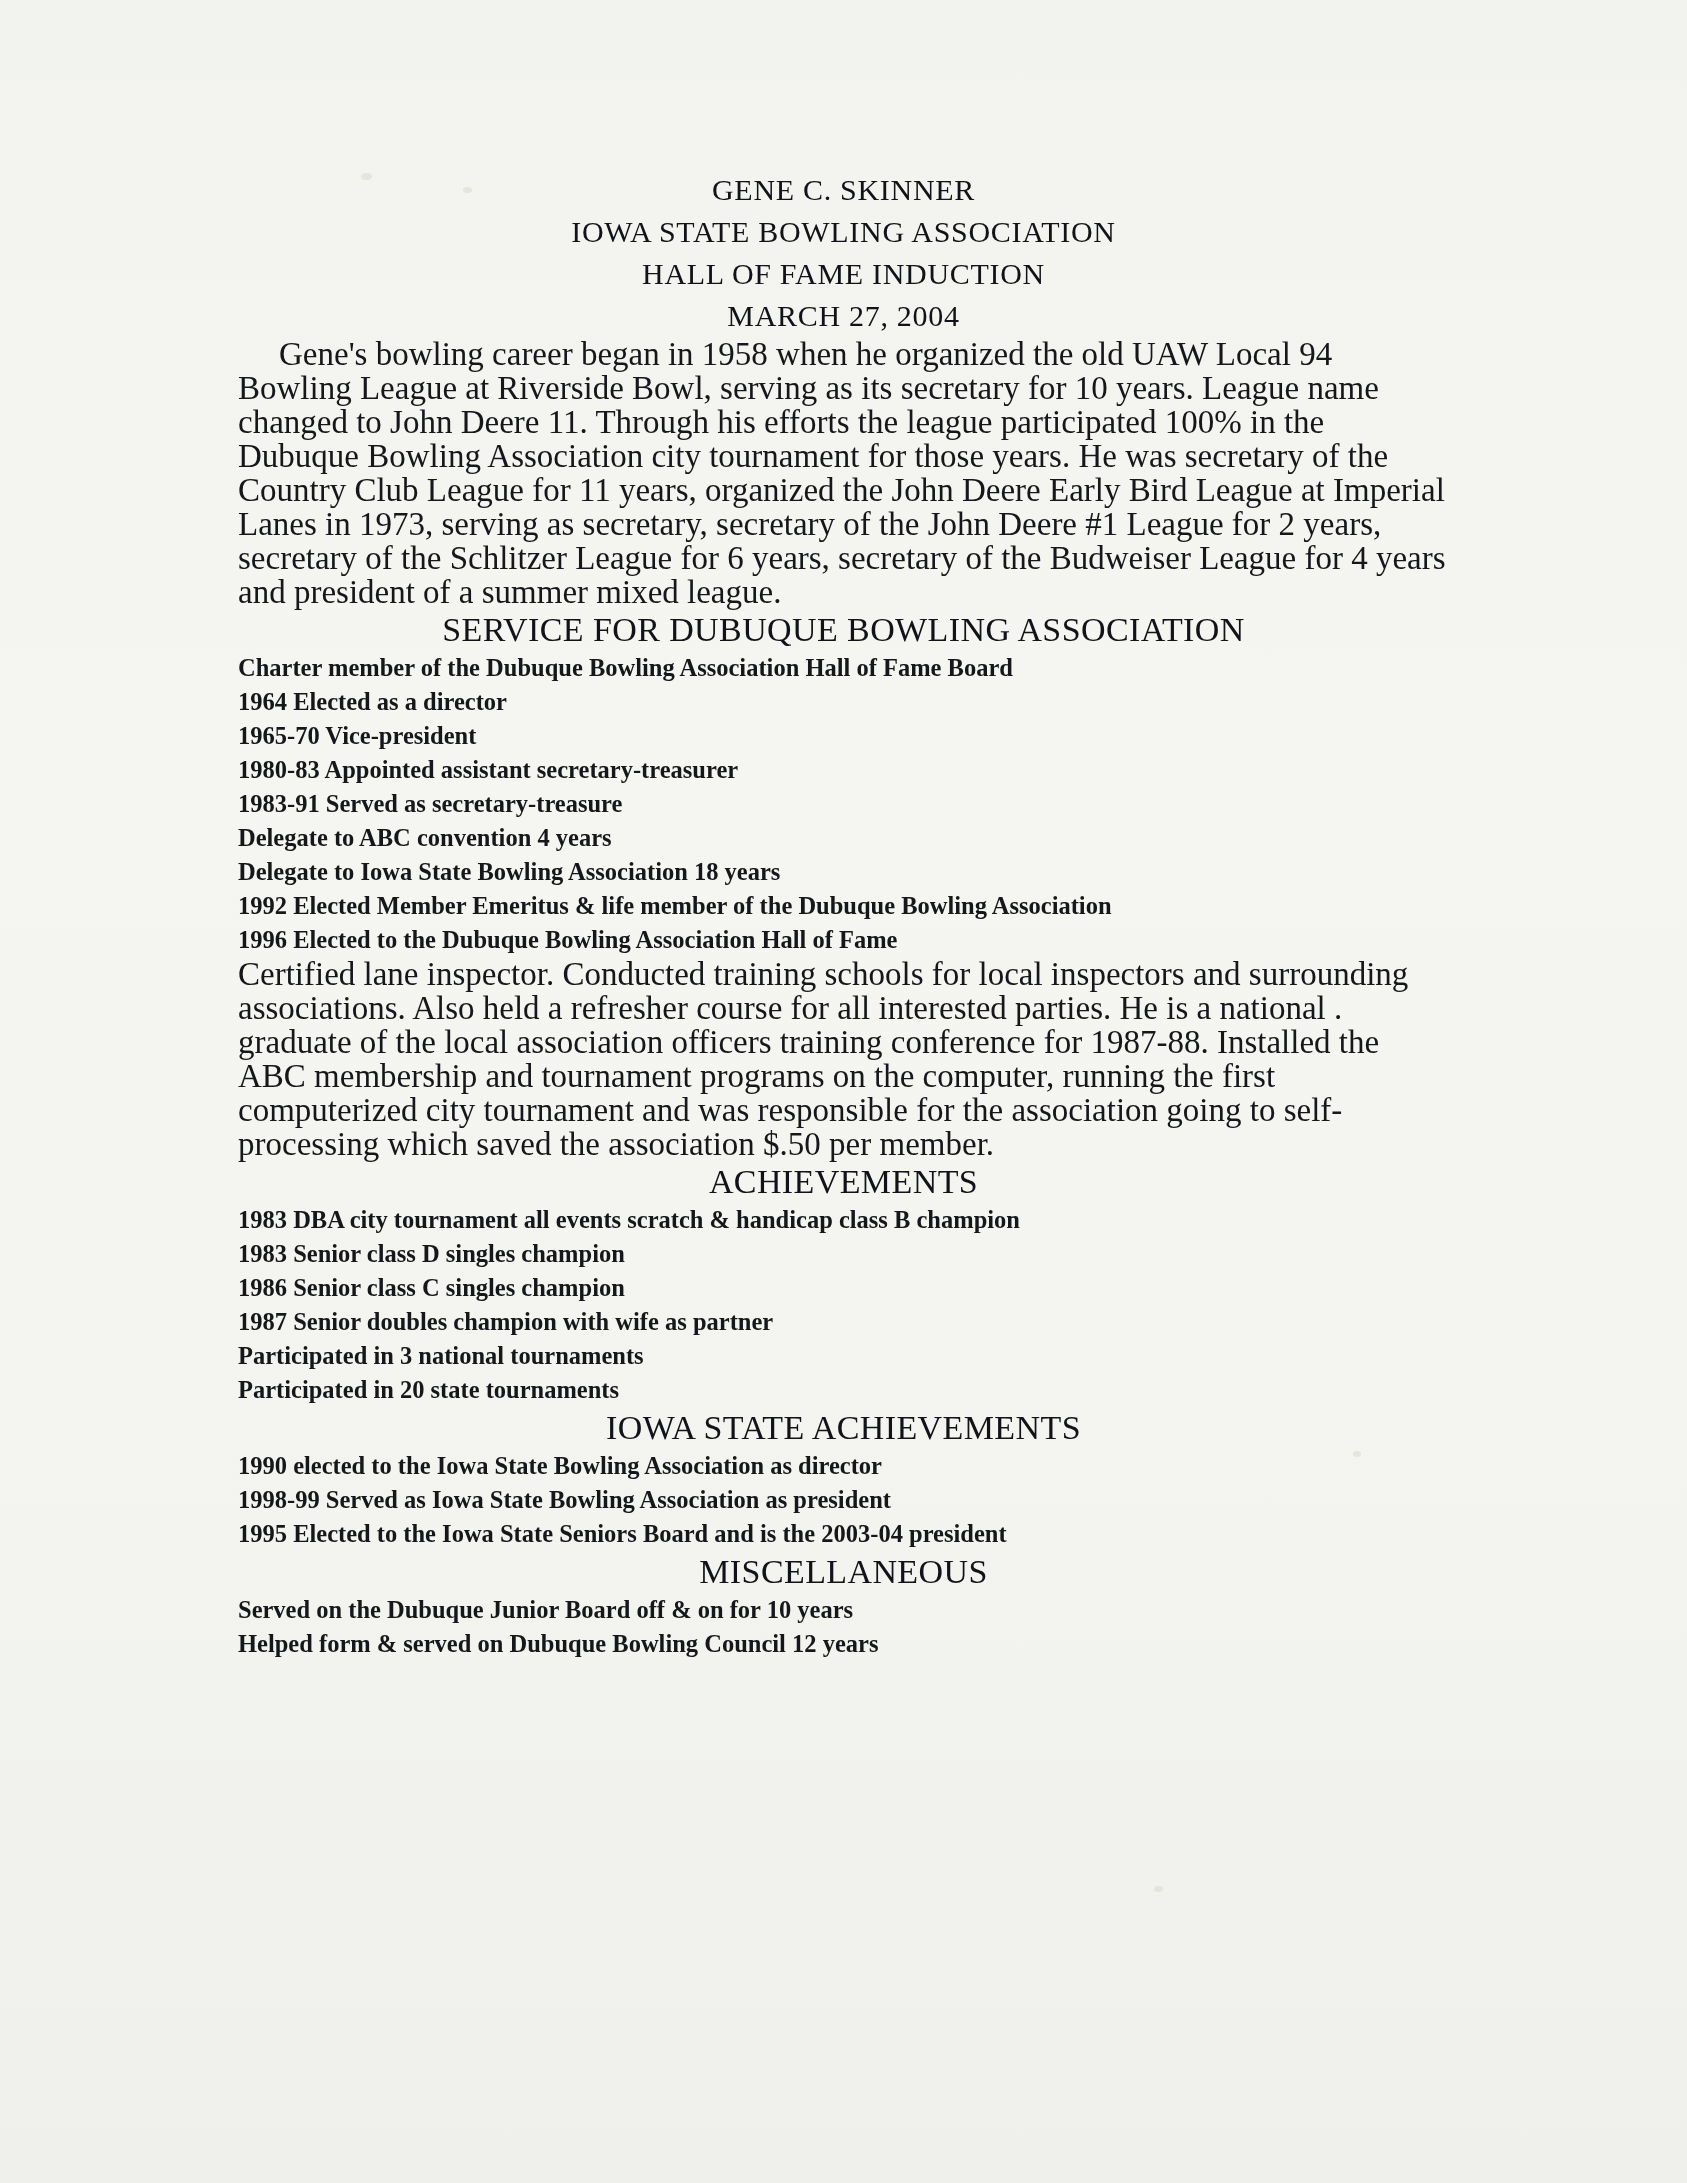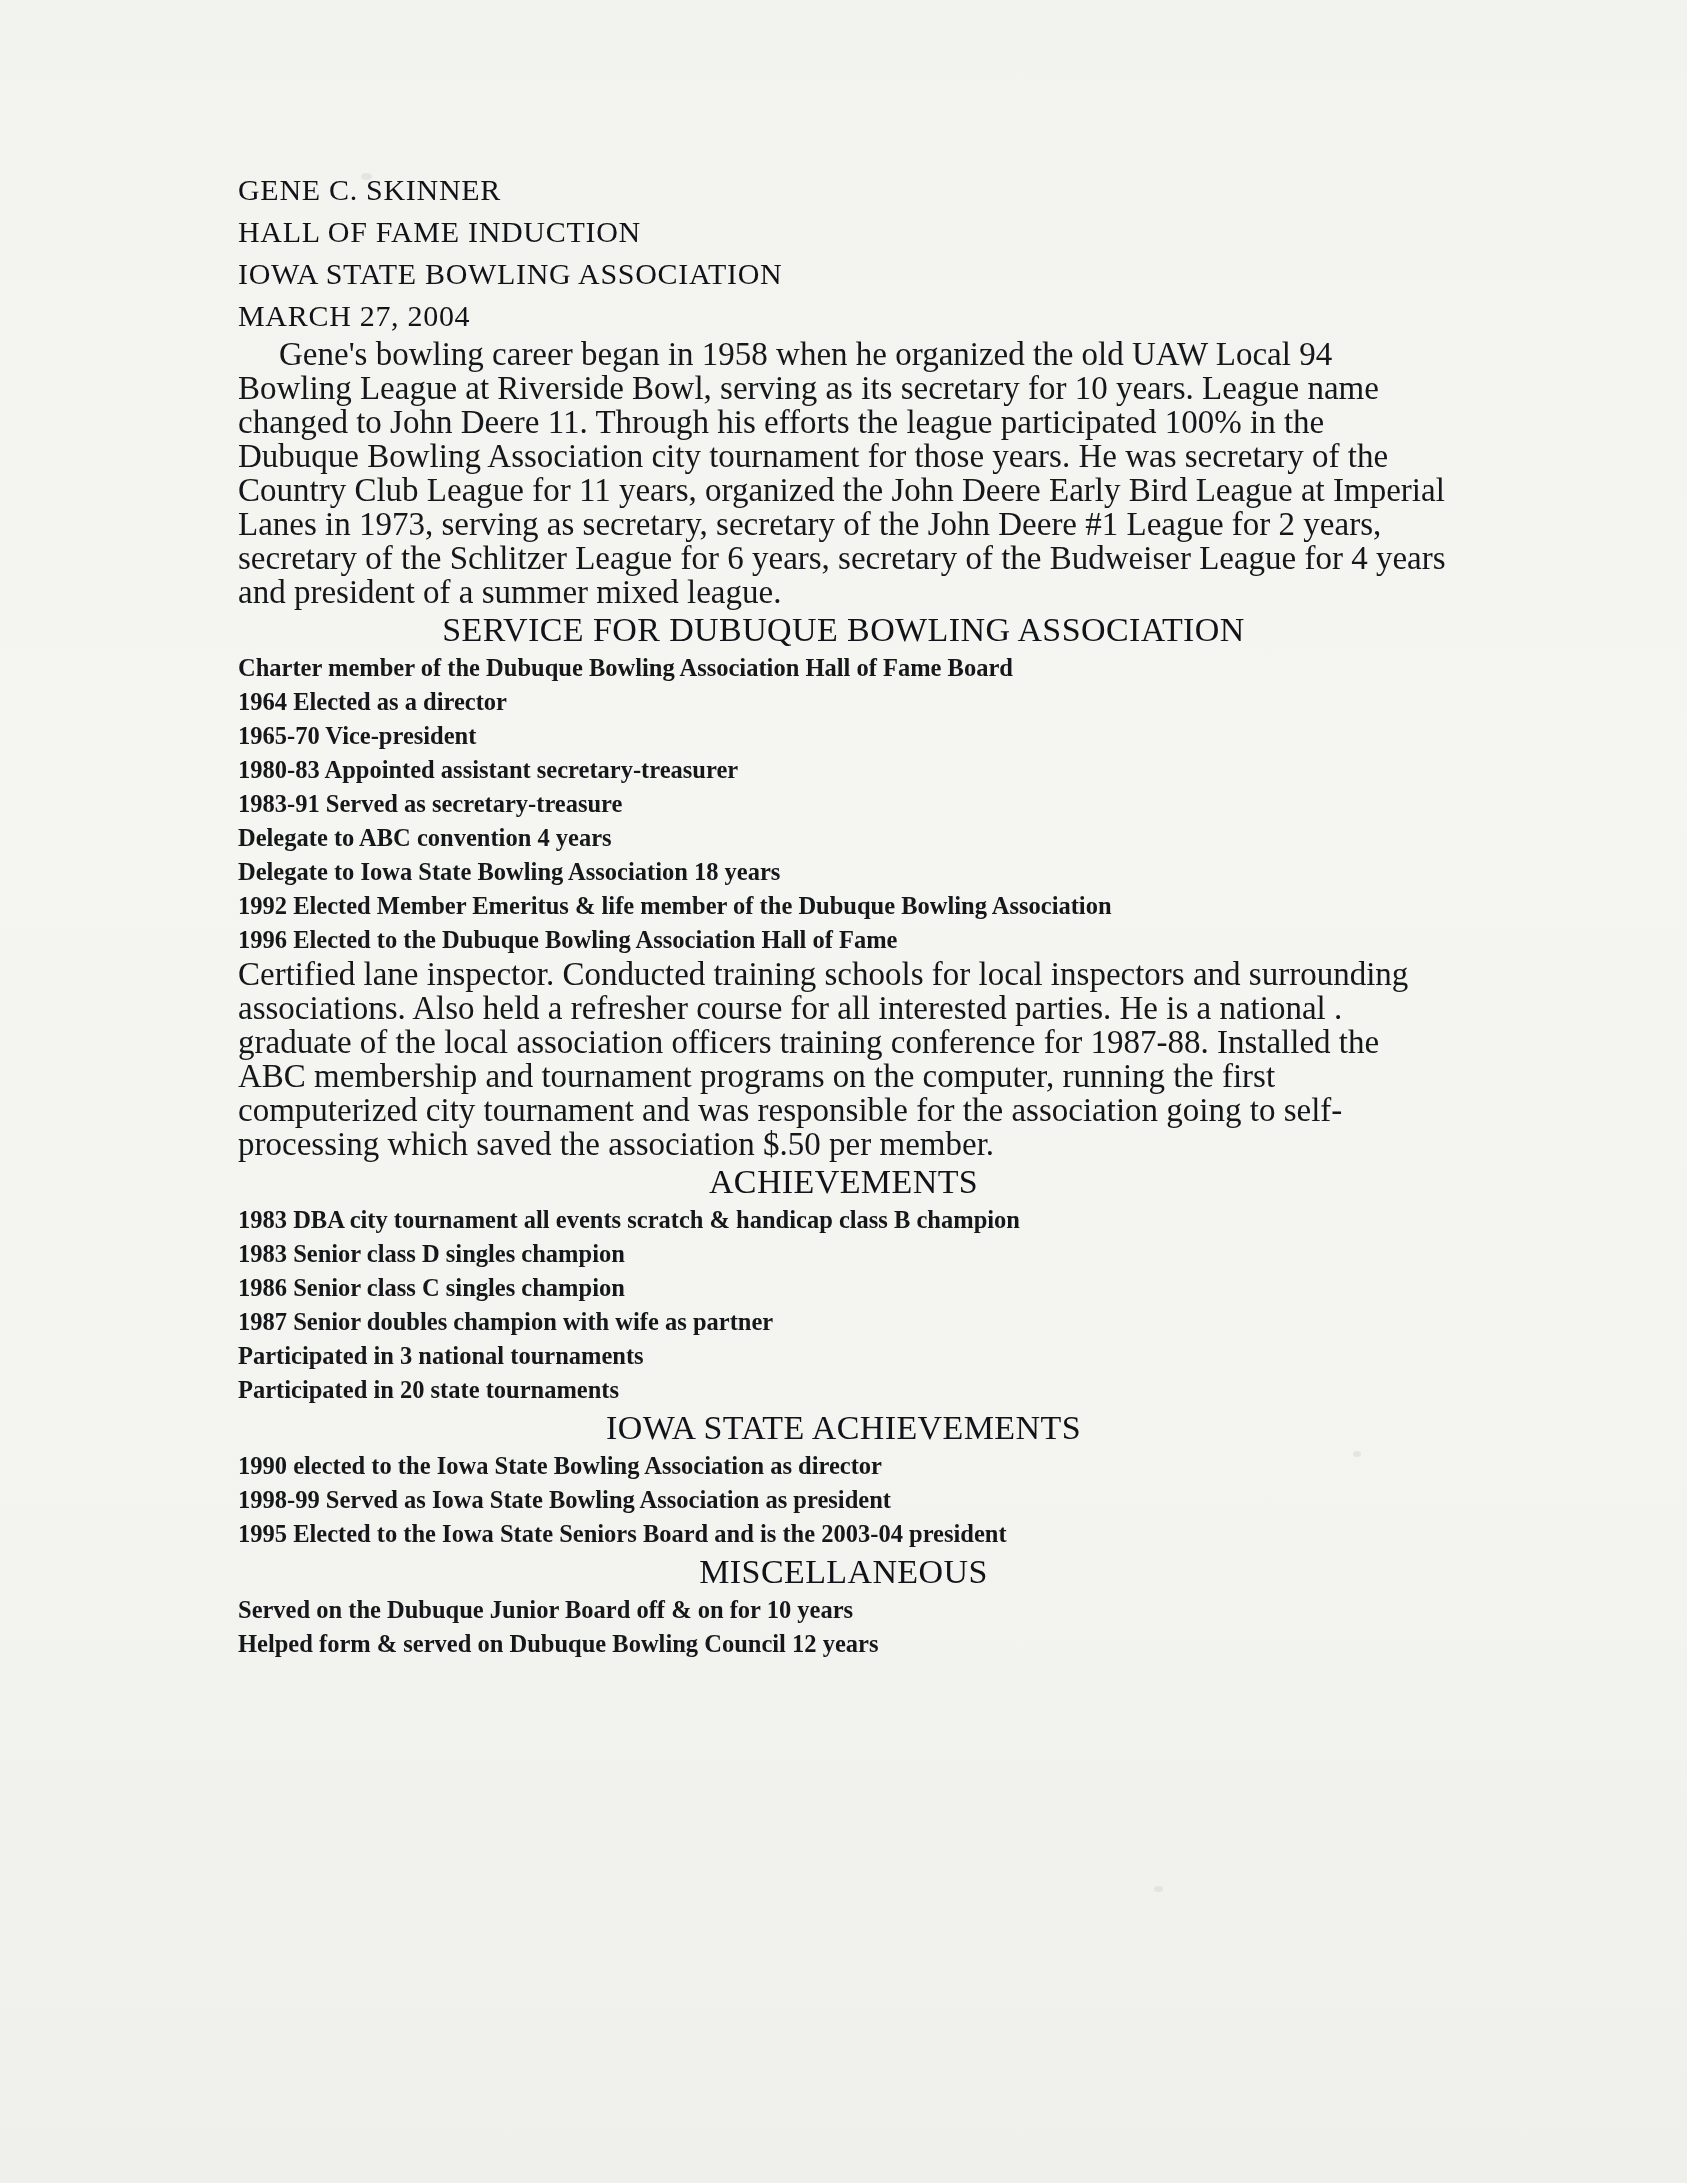--- a/index.html
+++ b/index.html
@@ -29,21 +29,21 @@
     height: 2183px;
     background: linear-gradient(180deg, #f2f3ee 0%, #f5f6f1 35%, #f3f4ef 70%, #eff0eb 100%);
   }
   .content {
     position: absolute;
     left: 238px;
     top: 169px;
     width: 1211px;
   }
   .title {
-    text-align: left;
+    text-align: center;
     font-size: 30px;
     line-height: 42px;
     letter-spacing: 0.7px;
     color: #111318;
   }
   .section-head {
     text-align: center;
     font-size: 34px;
     line-height: 42px;
     letter-spacing: 0.4px;
@@ -85,22 +85,22 @@
 
   <div class="speck" style="left:361px;top:173px;width:10.6px;height:6.6px;"></div>
   <div class="speck" style="left:463px;top:187px;width:9.3px;height:6px;"></div>
   <div class="speck" style="left:1353px;top:1451px;width:8px;height:6px;"></div>
   <div class="speck" style="left:748px;top:1573px;width:8px;height:5.3px;"></div>
   <div class="speck" style="left:1154px;top:1886px;width:9.3px;height:6px;"></div>
 
   <div class="content">
 
     <div class="title blk">GENE C. SKINNER</div>
+    <div class="title blk">IOWA STATE BOWLING ASSOCIATION</div>
     <div class="title blk">HALL OF FAME INDUCTION</div>
-    <div class="title blk">IOWA STATE BOWLING ASSOCIATION</div>
     <div class="title blk">MARCH 27, 2004</div>
 
     <div class="para indent blk">Gene's bowling career began in 1958 when he organized the old UAW Local 94 Bowling League at Riverside Bowl, serving as its secretary for 10 years.  League name changed to John Deere 11.  Through his efforts the league participated 100% in the Dubuque Bowling Association city tournament for those years.  He was secretary of the Country Club League for 11 years, organized the John Deere Early Bird League at Imperial Lanes in 1973, serving as secretary, secretary of the John Deere #1 League for 2 years, secretary of the Schlitzer League for 6 years, secretary of the Budweiser League for 4 years and president of a summer mixed league.</div>
 
     <div class="section-head blk">SERVICE FOR DUBUQUE BOWLING ASSOCIATION</div>
     <div class="list-line blk">Charter member of the Dubuque Bowling Association Hall of Fame Board</div>
     <div class="list-line blk">1964 Elected as a director</div>
     <div class="list-line blk">1965-70 Vice-president</div>
     <div class="list-line blk">1980-83 Appointed assistant secretary-treasurer</div>
     <div class="list-line blk">1983-91 Served as secretary-treasure</div>

